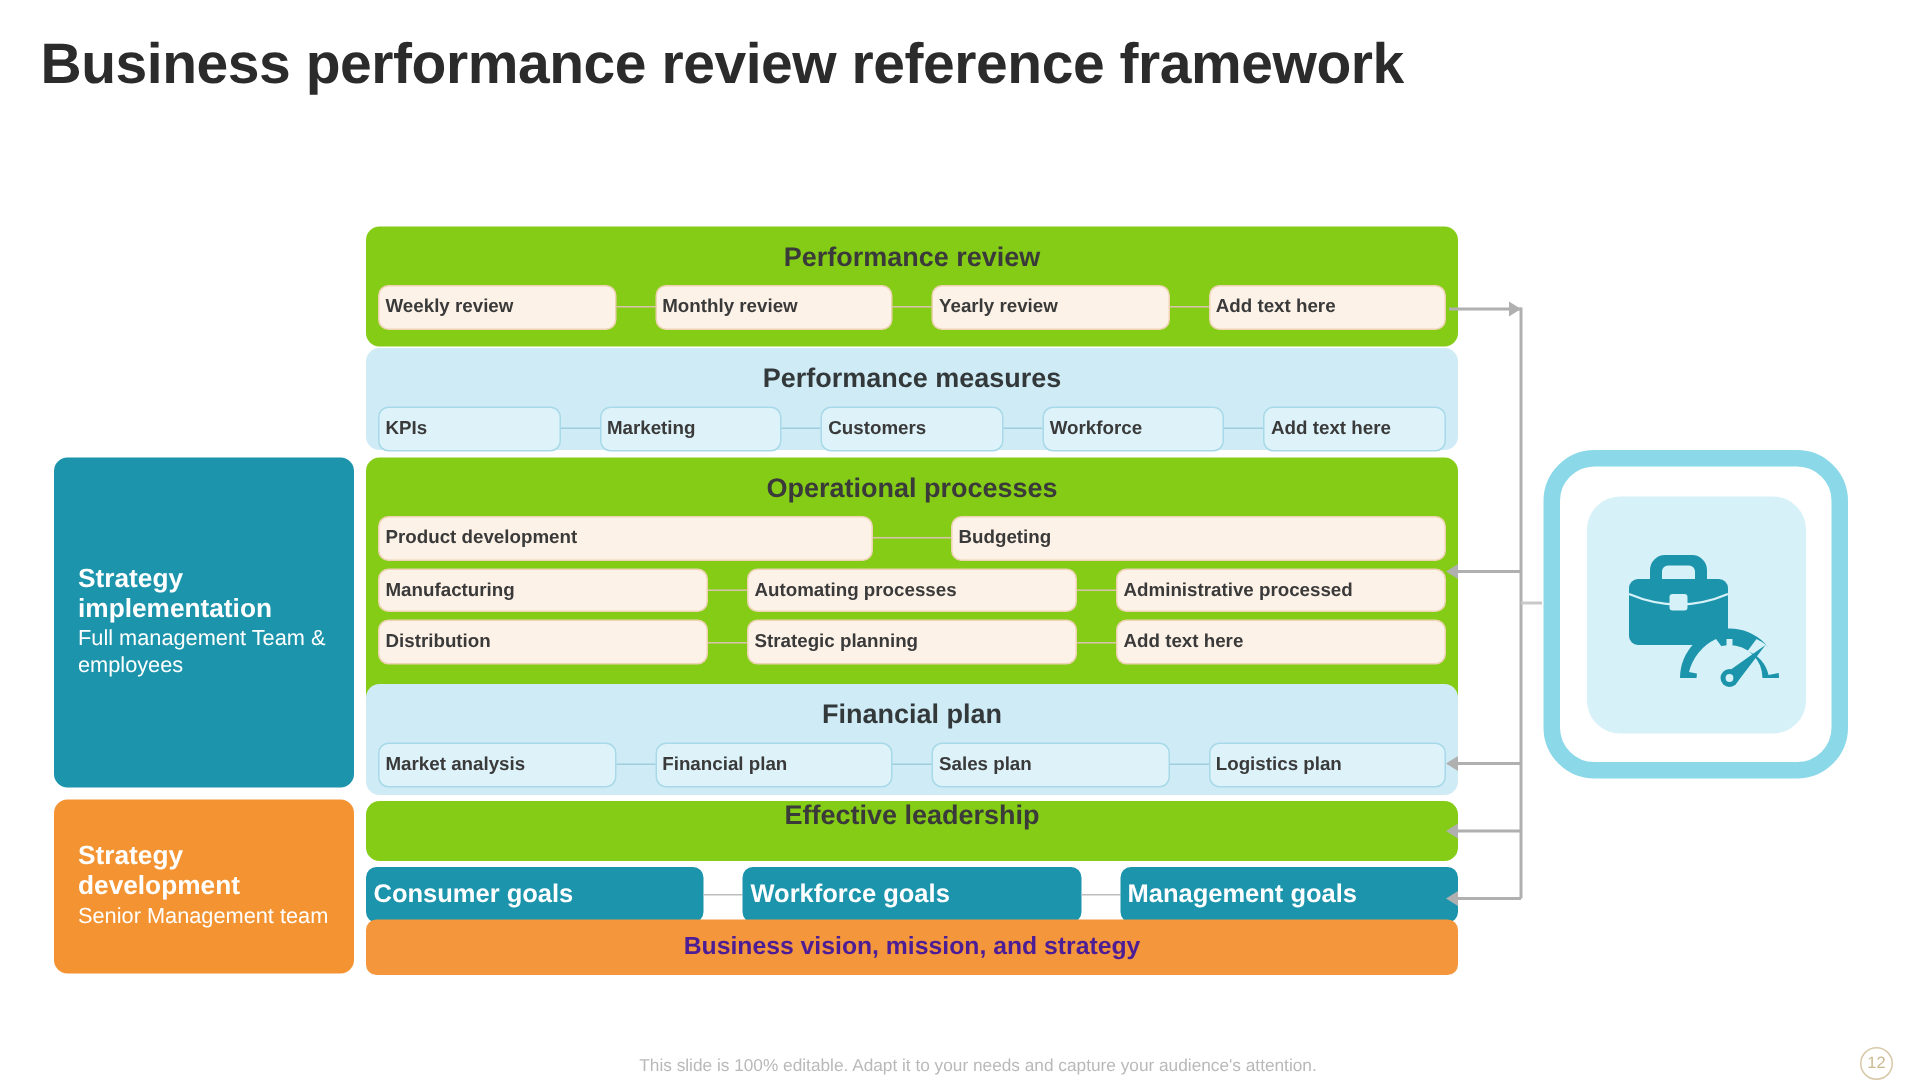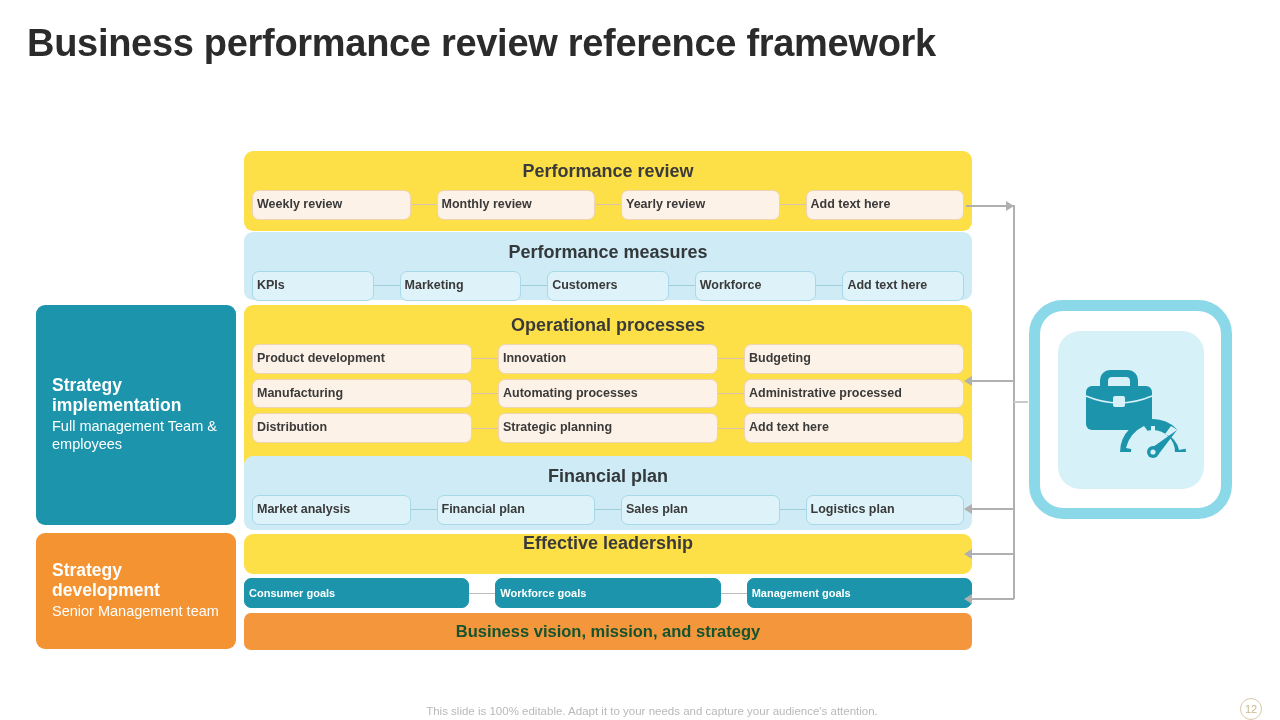--- a/index.html
+++ b/index.html
@@ -35,21 +35,21 @@
 
   #stage-0 { top: 157px; height: 140px; }
   #stage-1 { top: 305px; height: 220px; }
   #stage-2 { top: 533px; height: 116px; }
 
   
   .panel {
     position: absolute; left: 244px; width: 728px;
     border-radius: 9px; padding: 8px 8px 9px 8px;
   }
-  .panel-peach { background: #fde047; }
+  .panel-peach { background: #84cc16; }
   .panel-blue  { background: #CFEBF5; }
   .panel-head {
     text-align: center; font-size: 18px; font-weight: bold; color: #3a3a3a;
     padding: 3px 0 8px 0; line-height: 1.1;
   }
   .panel-blue .panel-head { color: #33393b; }
 
   .chip-row { display: flex; align-items: center; }
   .chip {
     flex: 1 1 0; text-align: left;
@@ -72,27 +72,27 @@
   #panel-operational   { top: 305px; height: 176px; }
   #panel-financial     { top: 456px; height: 74px; }
   #panel-leadership    { top: 534px; height: 40px; padding: 0; display: flex;
                           justify-content: center; }
   #panel-leadership .panel-head { padding: 0; }
 
   .teal-row {
     position: absolute; left: 244px; top: 578px; width: 728px;
     display: flex; align-items: center;
   }
-  .teal-row .chip { padding: 8px 4px; font-size: 11px; }
+  .teal-row .chip { padding: 8px 4px; font-size: 17px; }
 
   .bottom-bar {
     position: absolute; left: 244px; top: 613px; width: 728px; height: 37px;
     background: #F4963C; border-radius: 7px;
     display: flex; align-items: center; justify-content: center;
-    color: #14532d; font-size: 16.5px; font-weight: bold;
+    color: #4c1d95; font-size: 16.5px; font-weight: bold;
   }
 
   
   .tree { position: absolute; left: 966px; top: 145px; width: 60px; height: 510px; }
   .tree .vline {
     position: absolute; left: 47px; top: 60px; width: 1.5px; height: 394px;
     background: #b0b0b0;
   }
   .tree .hline {
     position: absolute; left: 0px; width: 48px; height: 1.5px; background: #b0b0b0;
@@ -171,21 +171,20 @@
         <div class="connector connector-blue"></div>
         <div class="chip chip-blue">Add text here</div>
       </div>
   </div>
 
   <div class="panel panel-peach" id="panel-operational">
     <div class="panel-head">Operational processes</div>
     <div class="chip-row">
         <div class="chip chip-peach">Product development</div>
         <div class="connector"></div>
-        <div class="chip chip-peach">Innovation</div>
         <div class="connector"></div>
         <div class="chip chip-peach">Budgeting</div>
       </div>
     <div class="chip-row row-gap">
         <div class="chip chip-peach">Manufacturing</div>
         <div class="connector"></div>
         <div class="chip chip-peach">Automating processes</div>
         <div class="connector"></div>
         <div class="chip chip-peach">Administrative processed</div>
       </div>

